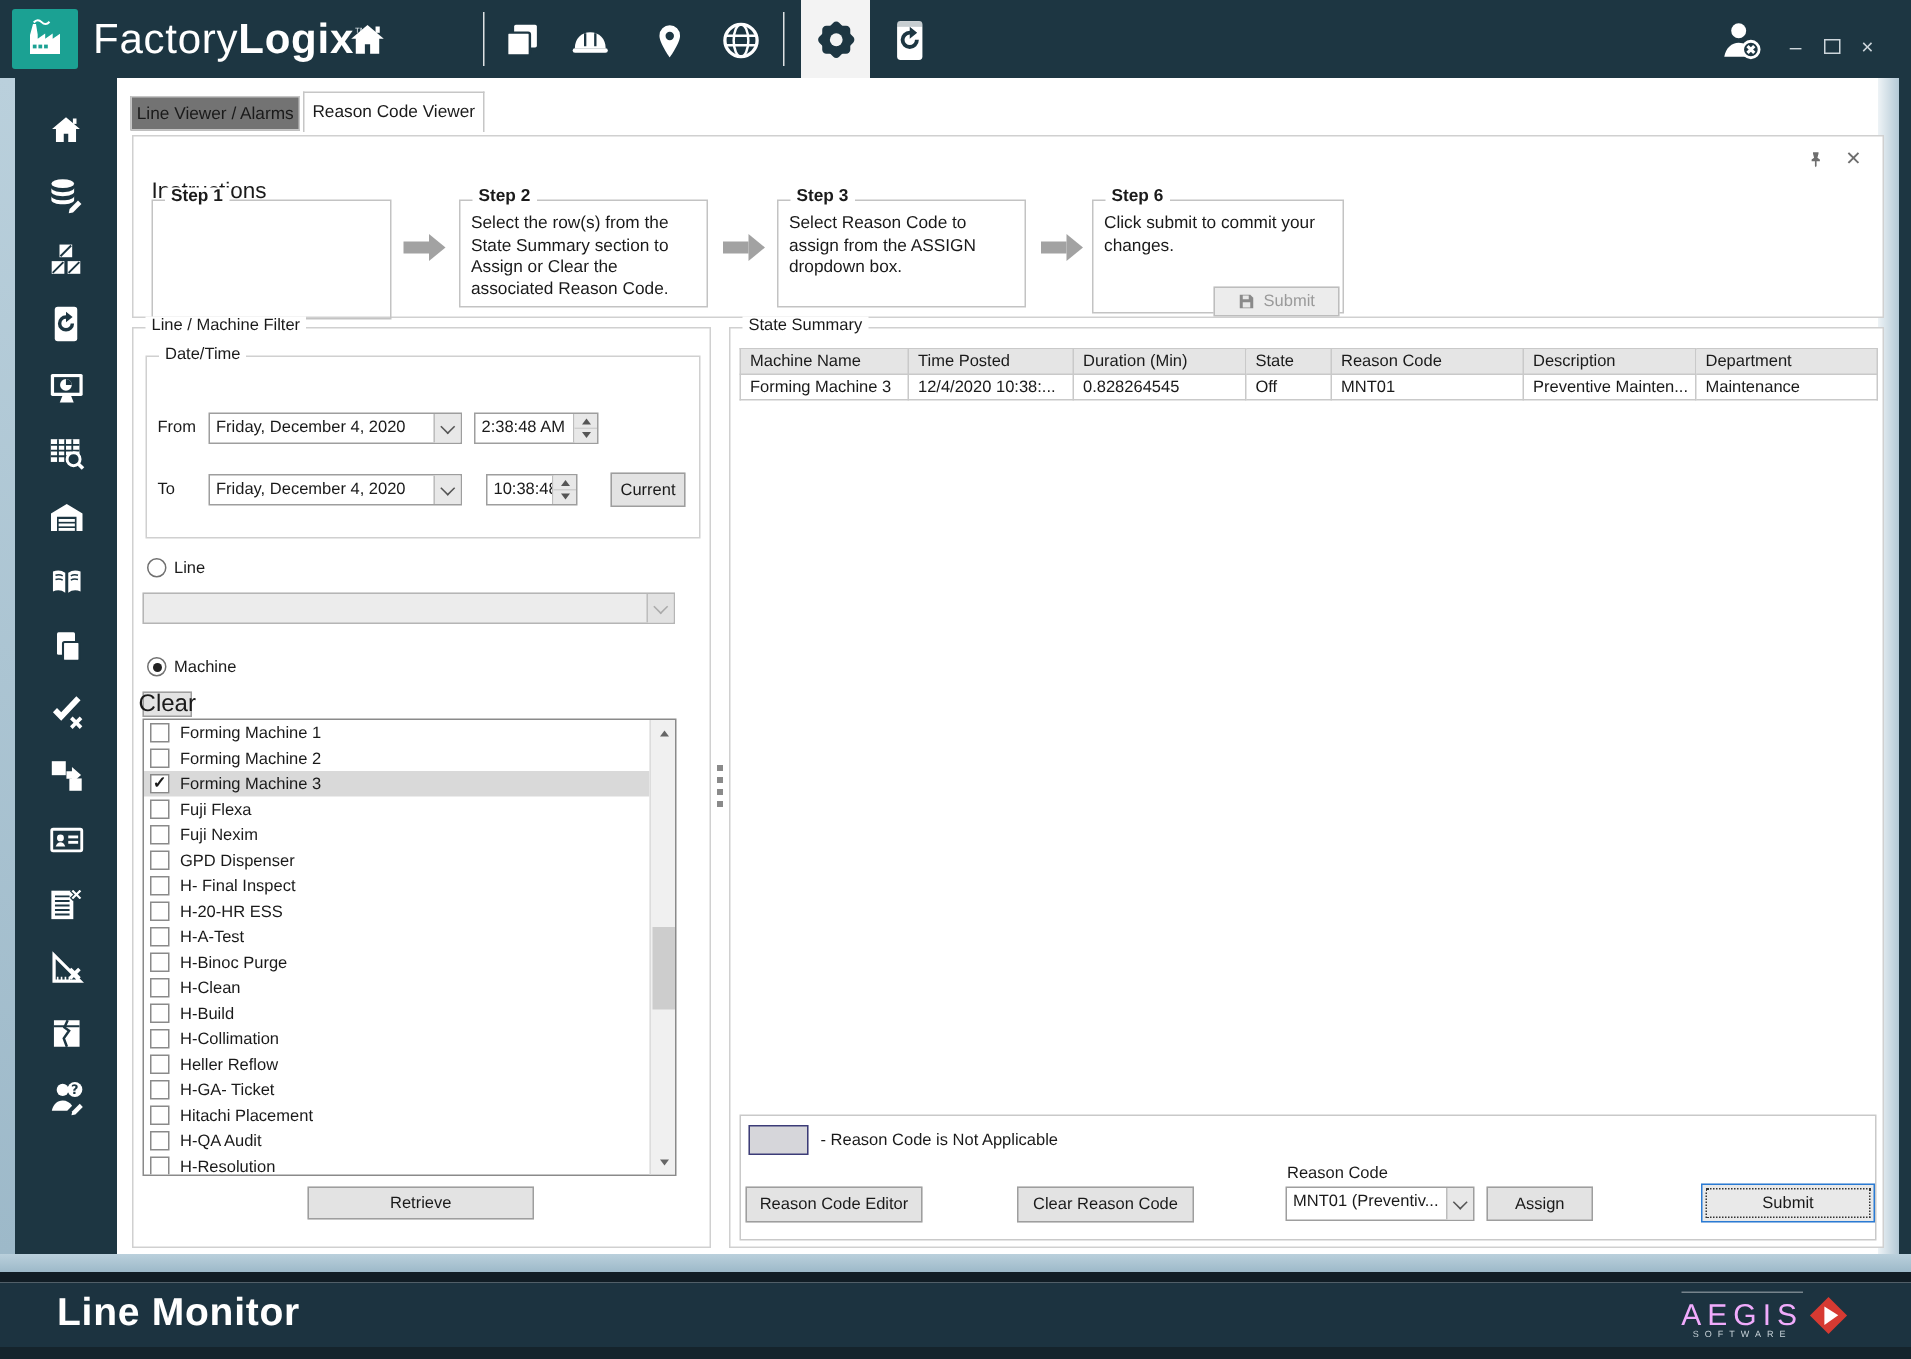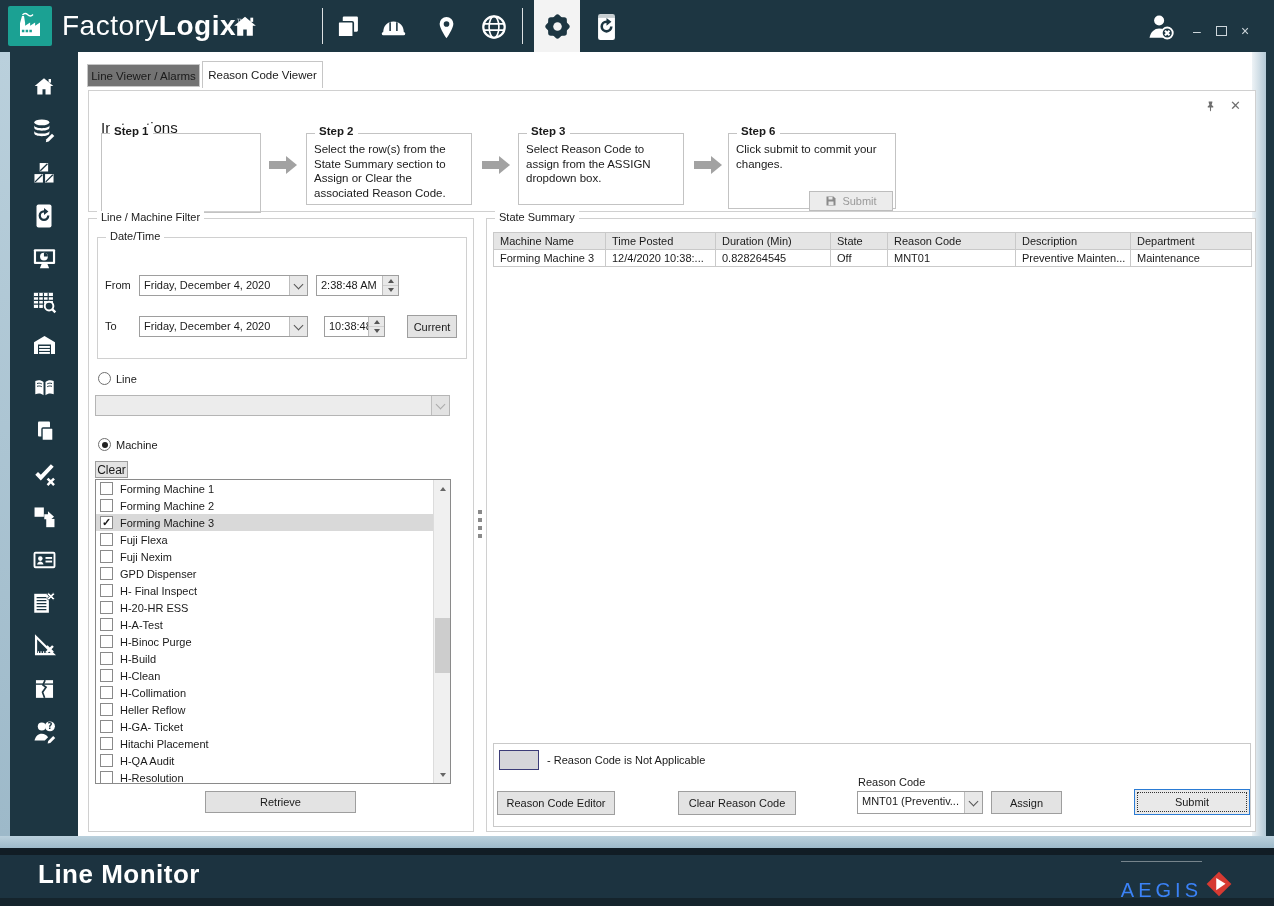--- a/index.html
+++ b/index.html
@@ -22,21 +22,21 @@
   .frame-left{position:absolute;left:0;top:52px;width:10px;height:784px;background:linear-gradient(180deg,#bad0dc,#9db9c9);}
   .frame-right-l{position:absolute;left:1252px;top:52px;width:14px;height:784px;background:linear-gradient(90deg,#eef3f6,#b3c9d6);}
   .frame-right-d{position:absolute;left:1266px;top:52px;width:8px;height:784px;background:#1d3642;}
   .frame-bot-l{position:absolute;left:0;top:836px;width:1274px;height:12px;background:linear-gradient(180deg,#bad0dc,#9db9c9);}
   .frame-bot-d{position:absolute;left:0;top:848px;width:1274px;height:7px;background:#111d25;}
   .statusbar{position:absolute;left:0;top:855px;width:1274px;height:43px;background:#1c3340;color:#fff;}
   .statusbar-edge{position:absolute;left:0;top:898px;width:1274px;height:8px;background:#15242c;}
   .status-title{position:absolute;left:38px;top:4px;font-size:26px;font-weight:700;letter-spacing:.5px;}
   .aegis{position:absolute;right:40px;top:6px;display:flex;align-items:center;gap:2px;}
   .aegis-txt{text-align:center;}
-  .aegis-main{font-size:20px;letter-spacing:4px;color:#3b82f6;line-height:20px;border-top:1px solid rgba(255,255,255,.4);padding-top:18px;}
+  .aegis-main{font-size:20px;letter-spacing:4px;color:#f0abfc;line-height:20px;border-top:1px solid rgba(255,255,255,.4);padding-top:5px;}
   .aegis-sub{font-size:6px;letter-spacing:4px;color:#c7d2d8;}
   
   .sidebar{position:absolute;left:10px;top:52px;width:68px;height:784px;background:#1d3642;display:flex;flex-direction:column;align-items:center;padding-top:22px;gap:17px;box-sizing:border-box;}
   .side-icon{width:27px;height:26px;display:flex;align-items:center;justify-content:center;cursor:pointer;flex:0 0 auto;}
   
   .content{position:absolute;left:78px;top:52px;width:1174px;height:784px;background:#fff;}
   .tab{position:absolute;font-size:11.5px;display:flex;align-items:center;justify-content:center;border:1px solid #c6c6c6;background:#737373;box-sizing:border-box;cursor:pointer;}
   .tab.active{background:#fff;border-bottom:none;z-index:2;}
   
   .gb{position:absolute;border:1px solid #d0d0d0;box-sizing:border-box;background:#fff;}
@@ -399,21 +399,21 @@
       <span class="dd">
           <i class="chev"></i>
         </span>
     </div>
 
     <div style="position:absolute;left:9px;top:219px;display:flex;align-items:center;">
       <span class="radio checked"></span>
       <span class="rlabel">Machine</span>
     </div>
 
-    <div class="btn" style="position:absolute;left:6px;top:242px;width:33px;height:17px;font-size:12px;">Clear</div>
+    <div class="btn" style="position:absolute;left:6px;top:242px;width:33px;height:17px;font-size:16px;">Clear</div>
 
     <div class="mlist" style="left:6px;top:260px;width:356px;height:305px;">
       <div style="position:absolute;left:0;top:0;right:17px;">
         <div class="mrow">
             <span class="cbx"></span>
             <span>Forming Machine 1</span>
           </div>
         <div class="mrow">
             <span class="cbx"></span>
             <span>Forming Machine 2</span>
@@ -445,25 +445,25 @@
         <div class="mrow">
             <span class="cbx"></span>
             <span>H-A-Test</span>
           </div>
         <div class="mrow">
             <span class="cbx"></span>
             <span>H-Binoc Purge</span>
           </div>
         <div class="mrow">
             <span class="cbx"></span>
+            <span>H-Clean</span>
+          </div>
+        <div class="mrow">
+            <span class="cbx"></span>
             <span>H-Build</span>
-          </div>
-        <div class="mrow">
-            <span class="cbx"></span>
-            <span>H-Clean</span>
           </div>
         <div class="mrow">
             <span class="cbx"></span>
             <span>H-Collimation</span>
           </div>
         <div class="mrow">
             <span class="cbx"></span>
             <span>Heller Reflow</span>
           </div>
         <div class="mrow">

